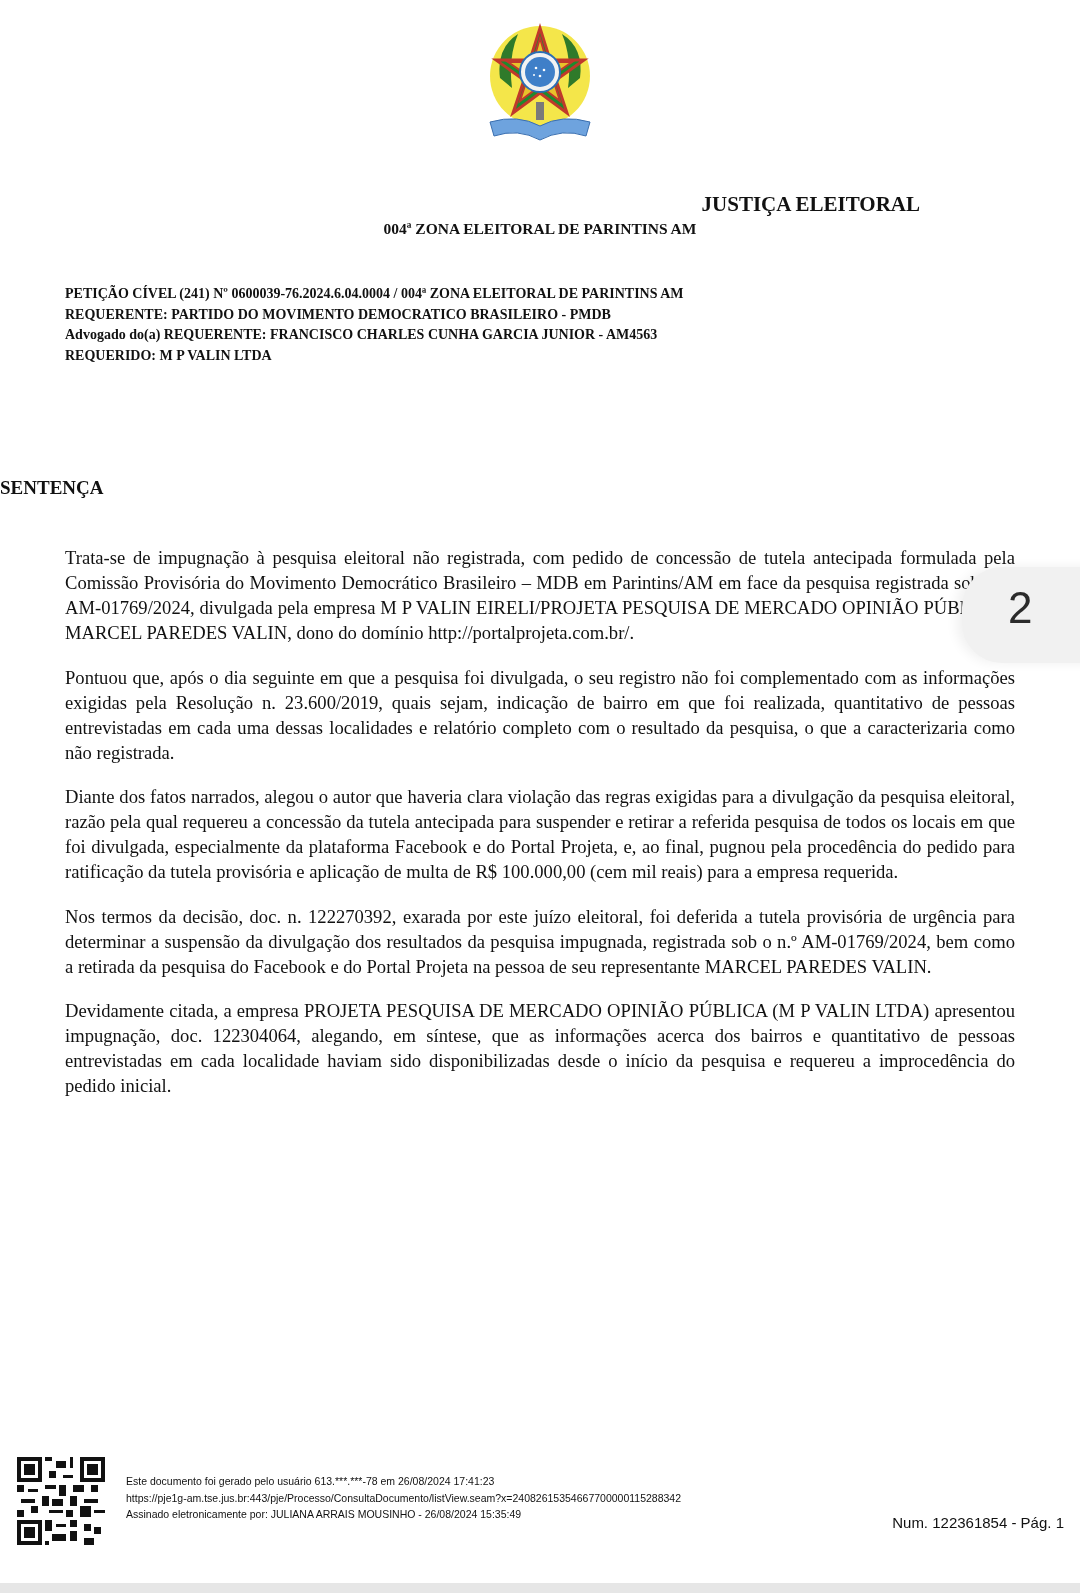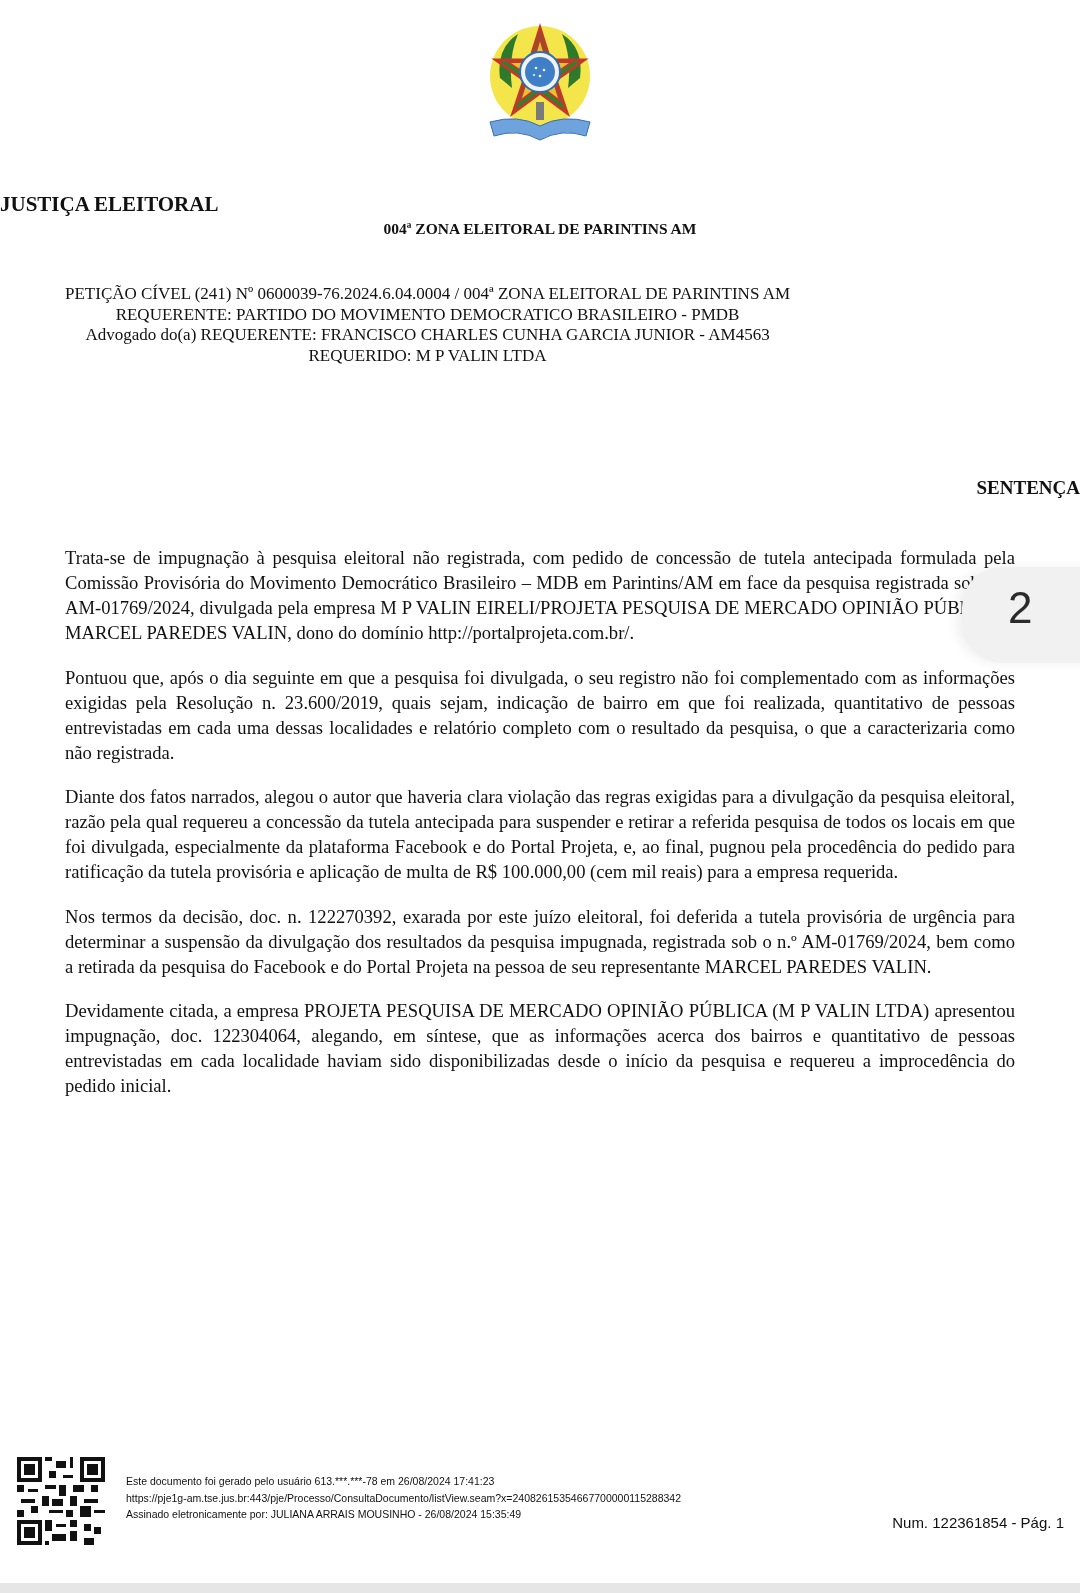--- a/index.html
+++ b/index.html
@@ -1,25 +1,25 @@
 <!DOCTYPE html>
 <html><head>
 <meta charset="utf-8">
 <style>
   html, body { margin: 0; padding: 0; }
   body {
     width: 1080px; height: 1593px; background: #ffffff; position: relative; overflow: hidden;
     font-family: "Liberation Serif", serif; color: #111;
   }
   .coat { position: absolute; left: 478px; top: 18px; width: 124px; height: 128px; }
-  .head-title { position: absolute; top: 192px; left: 0; width: 920px; text-align: left; font-weight: bold; font-size: 21px; }
+  .head-title { position: absolute; top: 192px; left: 0; width: 920px; text-align: right; font-weight: bold; font-size: 21px; }
   .head-sub { position: absolute; top: 220px; left: 0; width: 1080px; text-align: center; font-weight: bold; font-size: 15.5px; }
-  .caption { position: absolute; top: 284px; left: 65px; font-weight: normal; font-size: 17px; line-height: 20.5px; text-align: center; }
+  .caption { position: absolute; top: 284px; left: 65px; font-weight: bold; font-size: 14px; line-height: 20.5px; }
   .caption div { white-space: nowrap; }
-  .sentenca { position: absolute; top: 477px; left: 0; width: 1080px; text-align: right; font-weight: bold; font-size: 19px; }
+  .sentenca { position: absolute; top: 477px; left: 0; width: 1080px; text-align: left; font-weight: bold; font-size: 19px; }
   .body { position: absolute; top: 545px; left: 65px; width: 950px; font-size: 18.6px; line-height: 25px; }
   .body p { margin: 0 0 19.5px 0; text-align: justify; }
   .page-badge {
     position: absolute; left: 962px; top: 567px; width: 140px; height: 96px;
     background: #f1f1f1; border-radius: 40px 0 0 40px; box-shadow: -6px 0 12px rgba(0,0,0,0.06);
   }
   .page-badge span {
     position: absolute; left: 46px; top: 16px; font-family: "Liberation Sans", sans-serif; font-size: 44px; color: #2b2b2b;
   }
   .qr { position: absolute; left: 16px; top: 1457px; width: 90px; height: 88px; }

